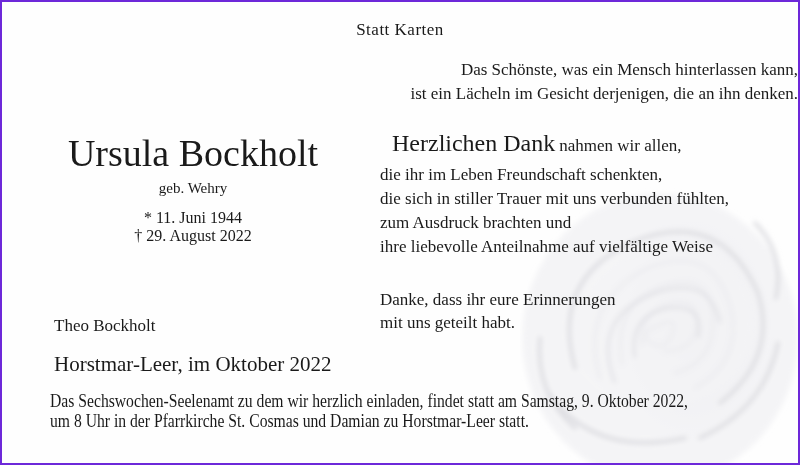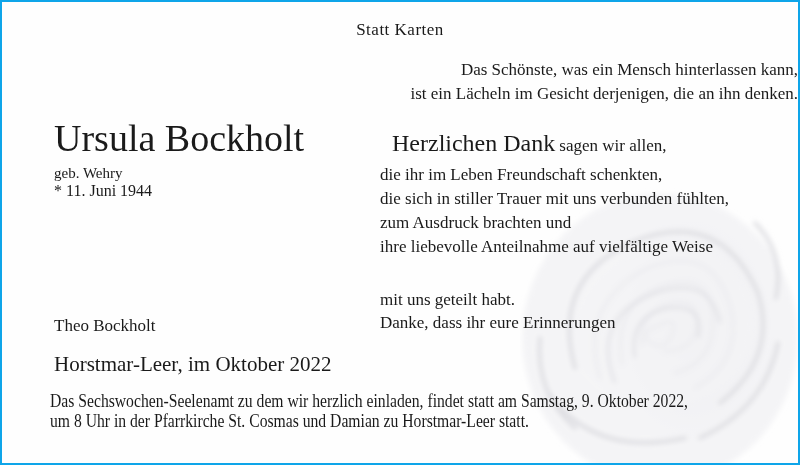--- a/index.html
+++ b/index.html
@@ -1,21 +1,21 @@
 <!DOCTYPE html>
 <html><head>
 <meta charset="utf-8">
 <style>
   html, body { margin: 0; padding: 0; background: #ffffff; }
   .page {
     position: relative;
     width: 800px;
     height: 465px;
     box-sizing: border-box;
-    border: 2px solid #0ea5e9;
+    border: 2px solid #6d28d9;
     background: #fefefe;
     overflow: hidden;
     font-family: "Liberation Serif", "DejaVu Serif", serif;
     color: #1a1a1a;
   }
   .layer { position: absolute; }
   
   .rose-wash {
     right: 0; top: 90px; width: 280px; height: 380px;
     background: radial-gradient(closest-side at 62% 62%,
@@ -25,26 +25,26 @@
   .rose-svg { right: 0; bottom: 0; z-index: 0; }
   .txt { z-index: 2; }
   .kicker {
     top: 18px; left: 0; width: 100%;
     text-align: center; font-size: 17px; letter-spacing: 0.5px;
   }
   .quote {
     top: 56px; left: 0; width: 100%;
     text-align: right; font-size: 17px; line-height: 24px;
   }
-  .name-block { top: 114px; left: 52px; width: 278px; }
+  .name-block { top: 129px; left: 52px; width: 278px; text-align: center; }
   .deceased-name { font-size: 38px; line-height: 44px; white-space: nowrap; }
   .maiden-name { font-size: 15px; margin-top: 5px; }
   .dates-row {
     display: flex; justify-content: space-between;
-    margin-top: 0; font-size: 16px;
+    margin-top: 12px; font-size: 16px; flex-direction: column;
   }
   .thanks-block { top: 126px; left: 378px; width: 400px; }
   .thanks-lead-line { line-height: 30px; margin-bottom: 2px; white-space: nowrap; }
   .thanks-lead { font-size: 24px; margin-left: 12px; }
   .thanks-lead-rest { font-size: 17px; }
   .thanks-line { font-size: 17px; line-height: 24px; white-space: nowrap; }
   .gratitude-block { top: 286px; left: 378px; width: 340px; }
   .gratitude-line { font-size: 17px; line-height: 23px; white-space: nowrap; }
   .mourner { top: 314px; left: 52px; font-size: 17px; }
   .place-date { top: 350px; left: 52px; font-size: 21px; text-align: center; }
@@ -95,37 +95,38 @@
   <div class="layer txt quote">
     <div>Das Schönste, was ein Mensch hinterlassen kann,</div>
     <div>ist ein Lächeln im Gesicht derjenigen, die an ihn denken.</div>
   </div>
 
   <div class="layer txt name-block">
     <div class="deceased-name">Ursula Bockholt</div>
     <div class="maiden-name">geb. Wehry</div>
     <div class="dates-row">
       <span>* 11. Juni 1944</span>
+      <span>† 29. August 2022</span>
     </div>
   </div>
 
   <div class="layer txt thanks-block">
     <div class="thanks-lead-line">
       <span class="thanks-lead">Herzlichen Dank</span>
-      <span class="thanks-lead-rest">sagen wir allen,</span>
+      <span class="thanks-lead-rest">nahmen wir allen,</span>
     </div>
     <div class="thanks-line">die ihr im Leben Freundschaft schenkten,</div>
     <div class="thanks-line">die sich in stiller Trauer mit uns verbunden fühlten,</div>
     <div class="thanks-line">zum Ausdruck brachten und</div>
     <div class="thanks-line">ihre liebevolle Anteilnahme auf vielfältige Weise</div>
   </div>
 
   <div class="layer txt gratitude-block">
+    <div class="gratitude-line">Danke, dass ihr eure Erinnerungen</div>
     <div class="gratitude-line">mit uns geteilt habt.</div>
-    <div class="gratitude-line">Danke, dass ihr eure Erinnerungen</div>
   </div>
 
   <div class="layer txt mourner">Theo Bockholt</div>
   <div class="layer txt place-date">Horstmar-Leer, im Oktober 2022</div>
 
   <div class="layer txt service-block">
     <div>Das Sechswochen-Seelenamt zu dem wir herzlich einladen, findet statt am Samstag, 9. Oktober 2022,</div>
     <div>um 8 Uhr in der Pfarrkirche St. Cosmas und Damian zu Horstmar-Leer statt.</div>
   </div>
 

